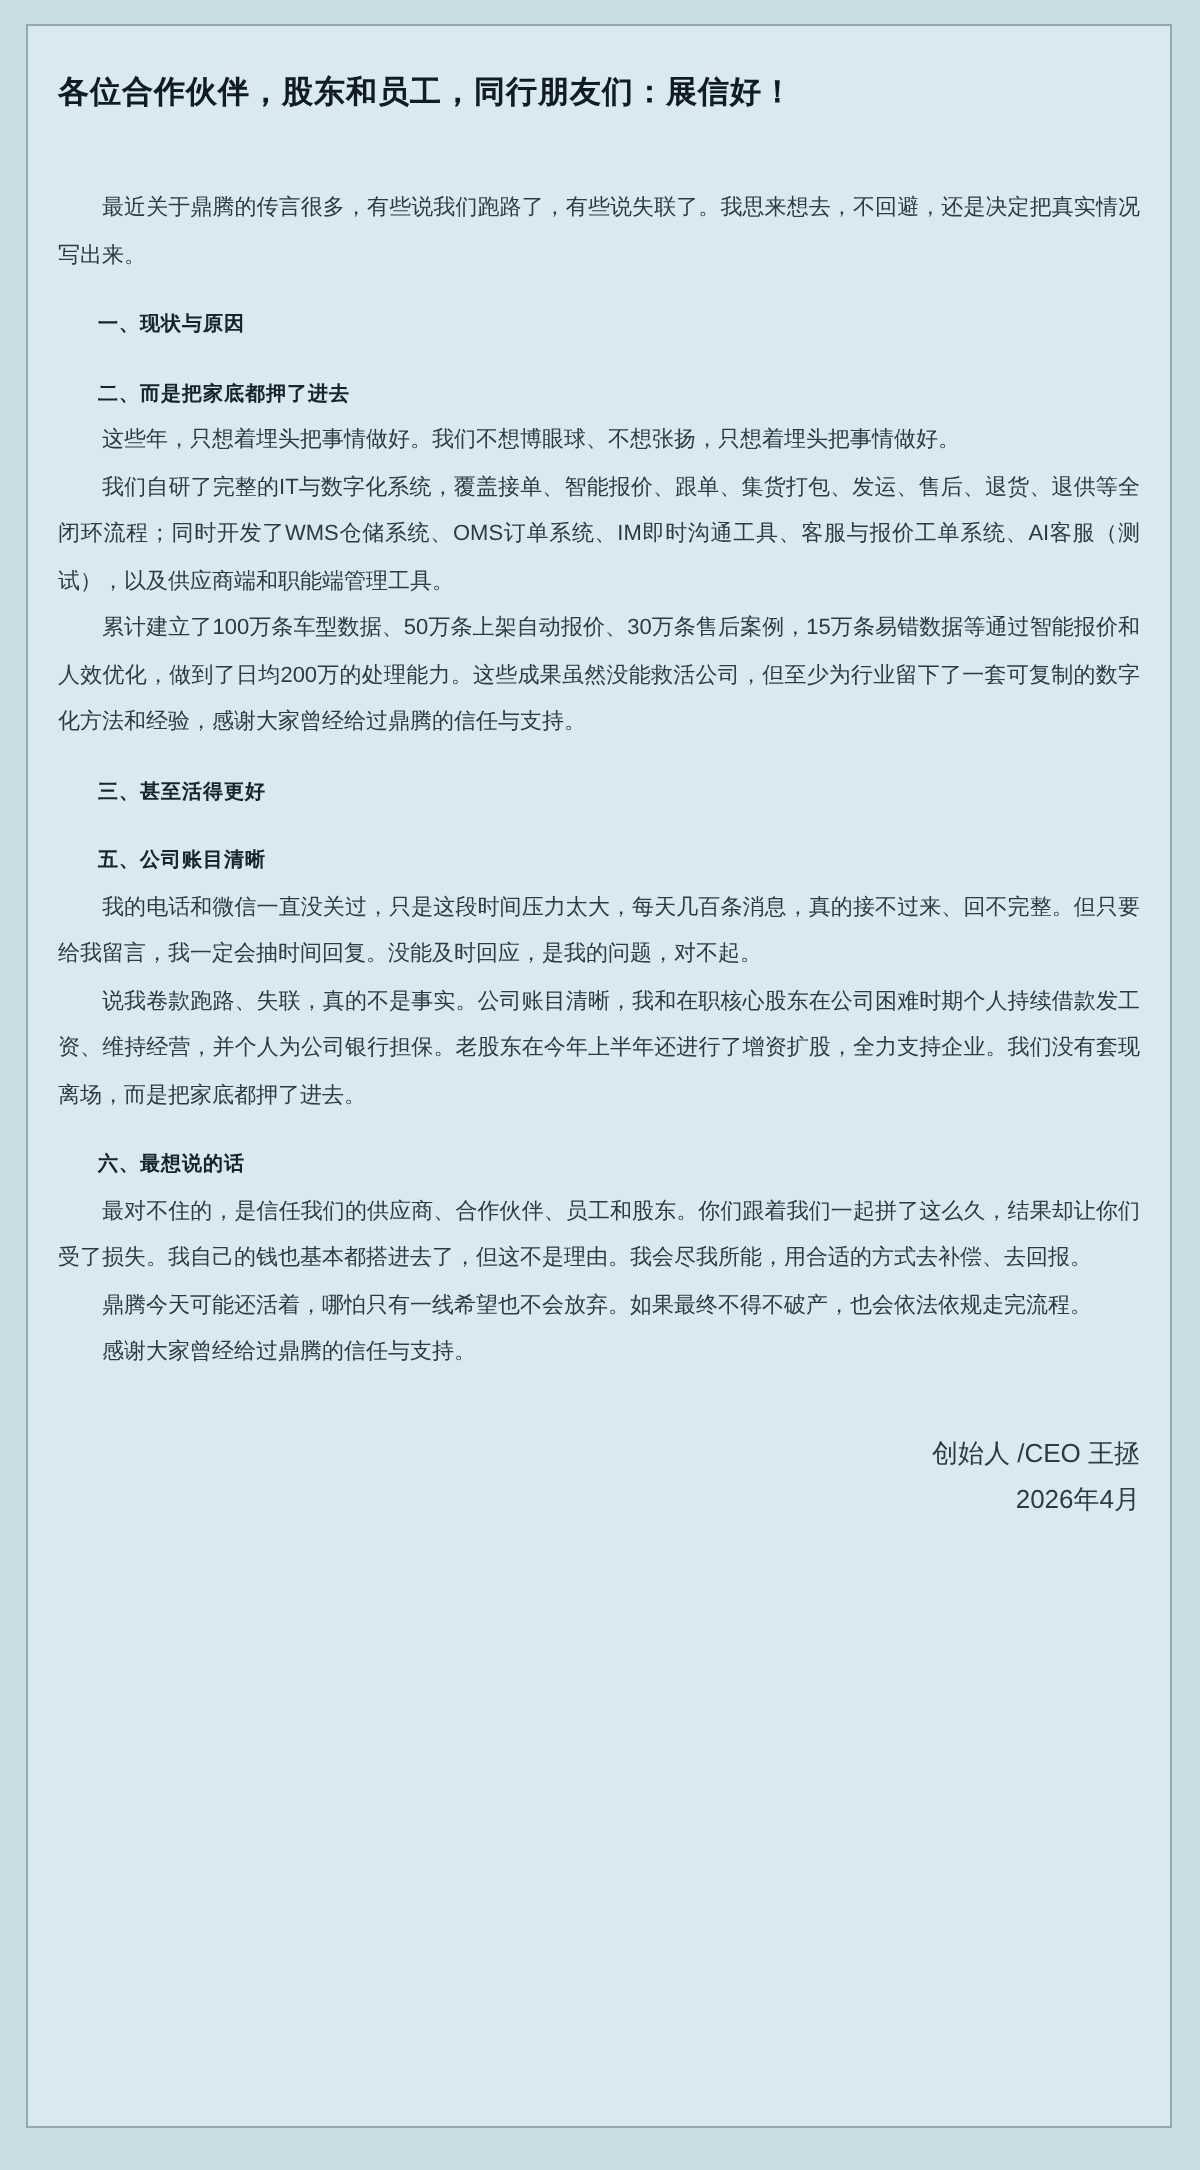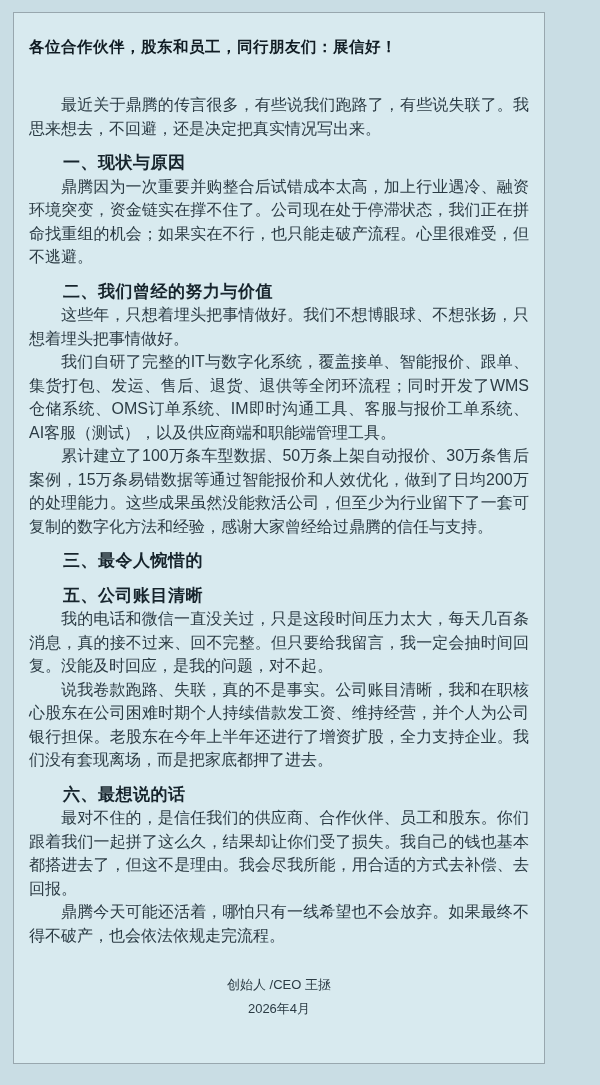--- a/index.html
+++ b/index.html
@@ -15,96 +15,96 @@
   body{
     width:600px;height:1085px;
     background:var(--page-bg);
     font-family:"Liberation Sans","DejaVu Sans",sans-serif;
     position:relative;
     overflow:hidden;
   }
   .letter-card{
     position:absolute;
     left:13px;top:12px;
-    width:532px;height:1052px;
+    width:573px;height:1052px;
     background:var(--card-bg);
     border:1px solid var(--card-border);
     padding:24px 15px 0 15px;
     overflow:hidden;
   }
   .greeting{
     font-size:15.5px;
     font-weight:700;
     color:var(--title-color);
     line-height:20px;
     letter-spacing:0.5px;
     margin-bottom:36px;
   }
   p.para{
-    font-size:16px;
+    font-size:11px;
     line-height:23.5px;
     color:var(--body-color);
     text-indent:2em;
     text-align:justify;
   }
   h2.sec-heading{
-    font-size:17px;
+    font-size:10px;
     font-weight:700;
     color:var(--heading-color);
     line-height:23.5px;
     text-indent:2em;
     margin-top:11px;
     letter-spacing:0.5px;
   }
   .signature{
     margin-top:26px;
-    text-align:center;
+    text-align:right;
     font-size:13px;
     line-height:23.5px;
     color:var(--body-color);
   }
 </style>
 </head>
 <body>
 
 <div class="letter-card">
 
   <h1 class="greeting">各位合作伙伴，股东和员工，同行朋友们：展信好！</h1>
 
   <p class="para">最近关于鼎腾的传言很多，有些说我们跑路了，有些说失联了。我思来想去，不回避，还是决定把真实情况写出来。</p>
 
   <section>
     <h2 class="sec-heading">一、现状与原因</h2>
-    <p class="para">鼎腾因为一次重要并购整合后试错成本太高，加上行业遇冷、融资环境突变，资金链实在撑不住了。公司现在处于停滞状态，我们正在拼命找重组的机会；如果实在不行，也只能走破产流程。心里很难受，但不逃避。</p>
   </section>
 
   <section>
-    <h2 class="sec-heading">二、我们曾经的努力与价值</h2>
+    <h2 class="sec-heading">二、而是把家底都押了进去</h2>
     <p class="para">这些年，只想着埋头把事情做好。我们不想博眼球、不想张扬，只想着埋头把事情做好。</p>
     <p class="para">我们自研了完整的IT与数字化系统，覆盖接单、智能报价、跟单、集货打包、发运、售后、退货、退供等全闭环流程；同时开发了WMS仓储系统、OMS订单系统、IM即时沟通工具、客服与报价工单系统、AI客服（测试），以及供应商端和职能端管理工具。</p>
     <p class="para">累计建立了100万条车型数据、50万条上架自动报价、30万条售后案例，15万条易错数据等通过智能报价和人效优化，做到了日均200万的处理能力。这些成果虽然没能救活公司，但至少为行业留下了一套可复制的数字化方法和经验，感谢大家曾经给过鼎腾的信任与支持。</p>
   </section>
 
   <section>
-    <h2 class="sec-heading">三、最令人惋惜的</h2>
+    <h2 class="sec-heading">三、甚至活得更好</h2>
   </section>
 
   <section>
   </section>
 
   <section>
     <h2 class="sec-heading">五、公司账目清晰</h2>
     <p class="para">我的电话和微信一直没关过，只是这段时间压力太大，每天几百条消息，真的接不过来、回不完整。但只要给我留言，我一定会抽时间回复。没能及时回应，是我的问题，对不起。</p>
     <p class="para">说我卷款跑路、失联，真的不是事实。公司账目清晰，我和在职核心股东在公司困难时期个人持续借款发工资、维持经营，并个人为公司银行担保。老股东在今年上半年还进行了增资扩股，全力支持企业。我们没有套现离场，而是把家底都押了进去。</p>
   </section>
 
   <section>
     <h2 class="sec-heading">六、最想说的话</h2>
     <p class="para">最对不住的，是信任我们的供应商、合作伙伴、员工和股东。你们跟着我们一起拼了这么久，结果却让你们受了损失。我自己的钱也基本都搭进去了，但这不是理由。我会尽我所能，用合适的方式去补偿、去回报。</p>
     <p class="para">鼎腾今天可能还活着，哪怕只有一线希望也不会放弃。如果最终不得不破产，也会依法依规走完流程。</p>
+    <p class="para">感谢大家曾经给过鼎腾的信任与支持。</p>
   </section>
 
   <div class="signature">
     <div>创始人 /CEO 王拯</div>
     <div>2026年4月</div>
   </div>
 
 </div>
 
 </body></html>

